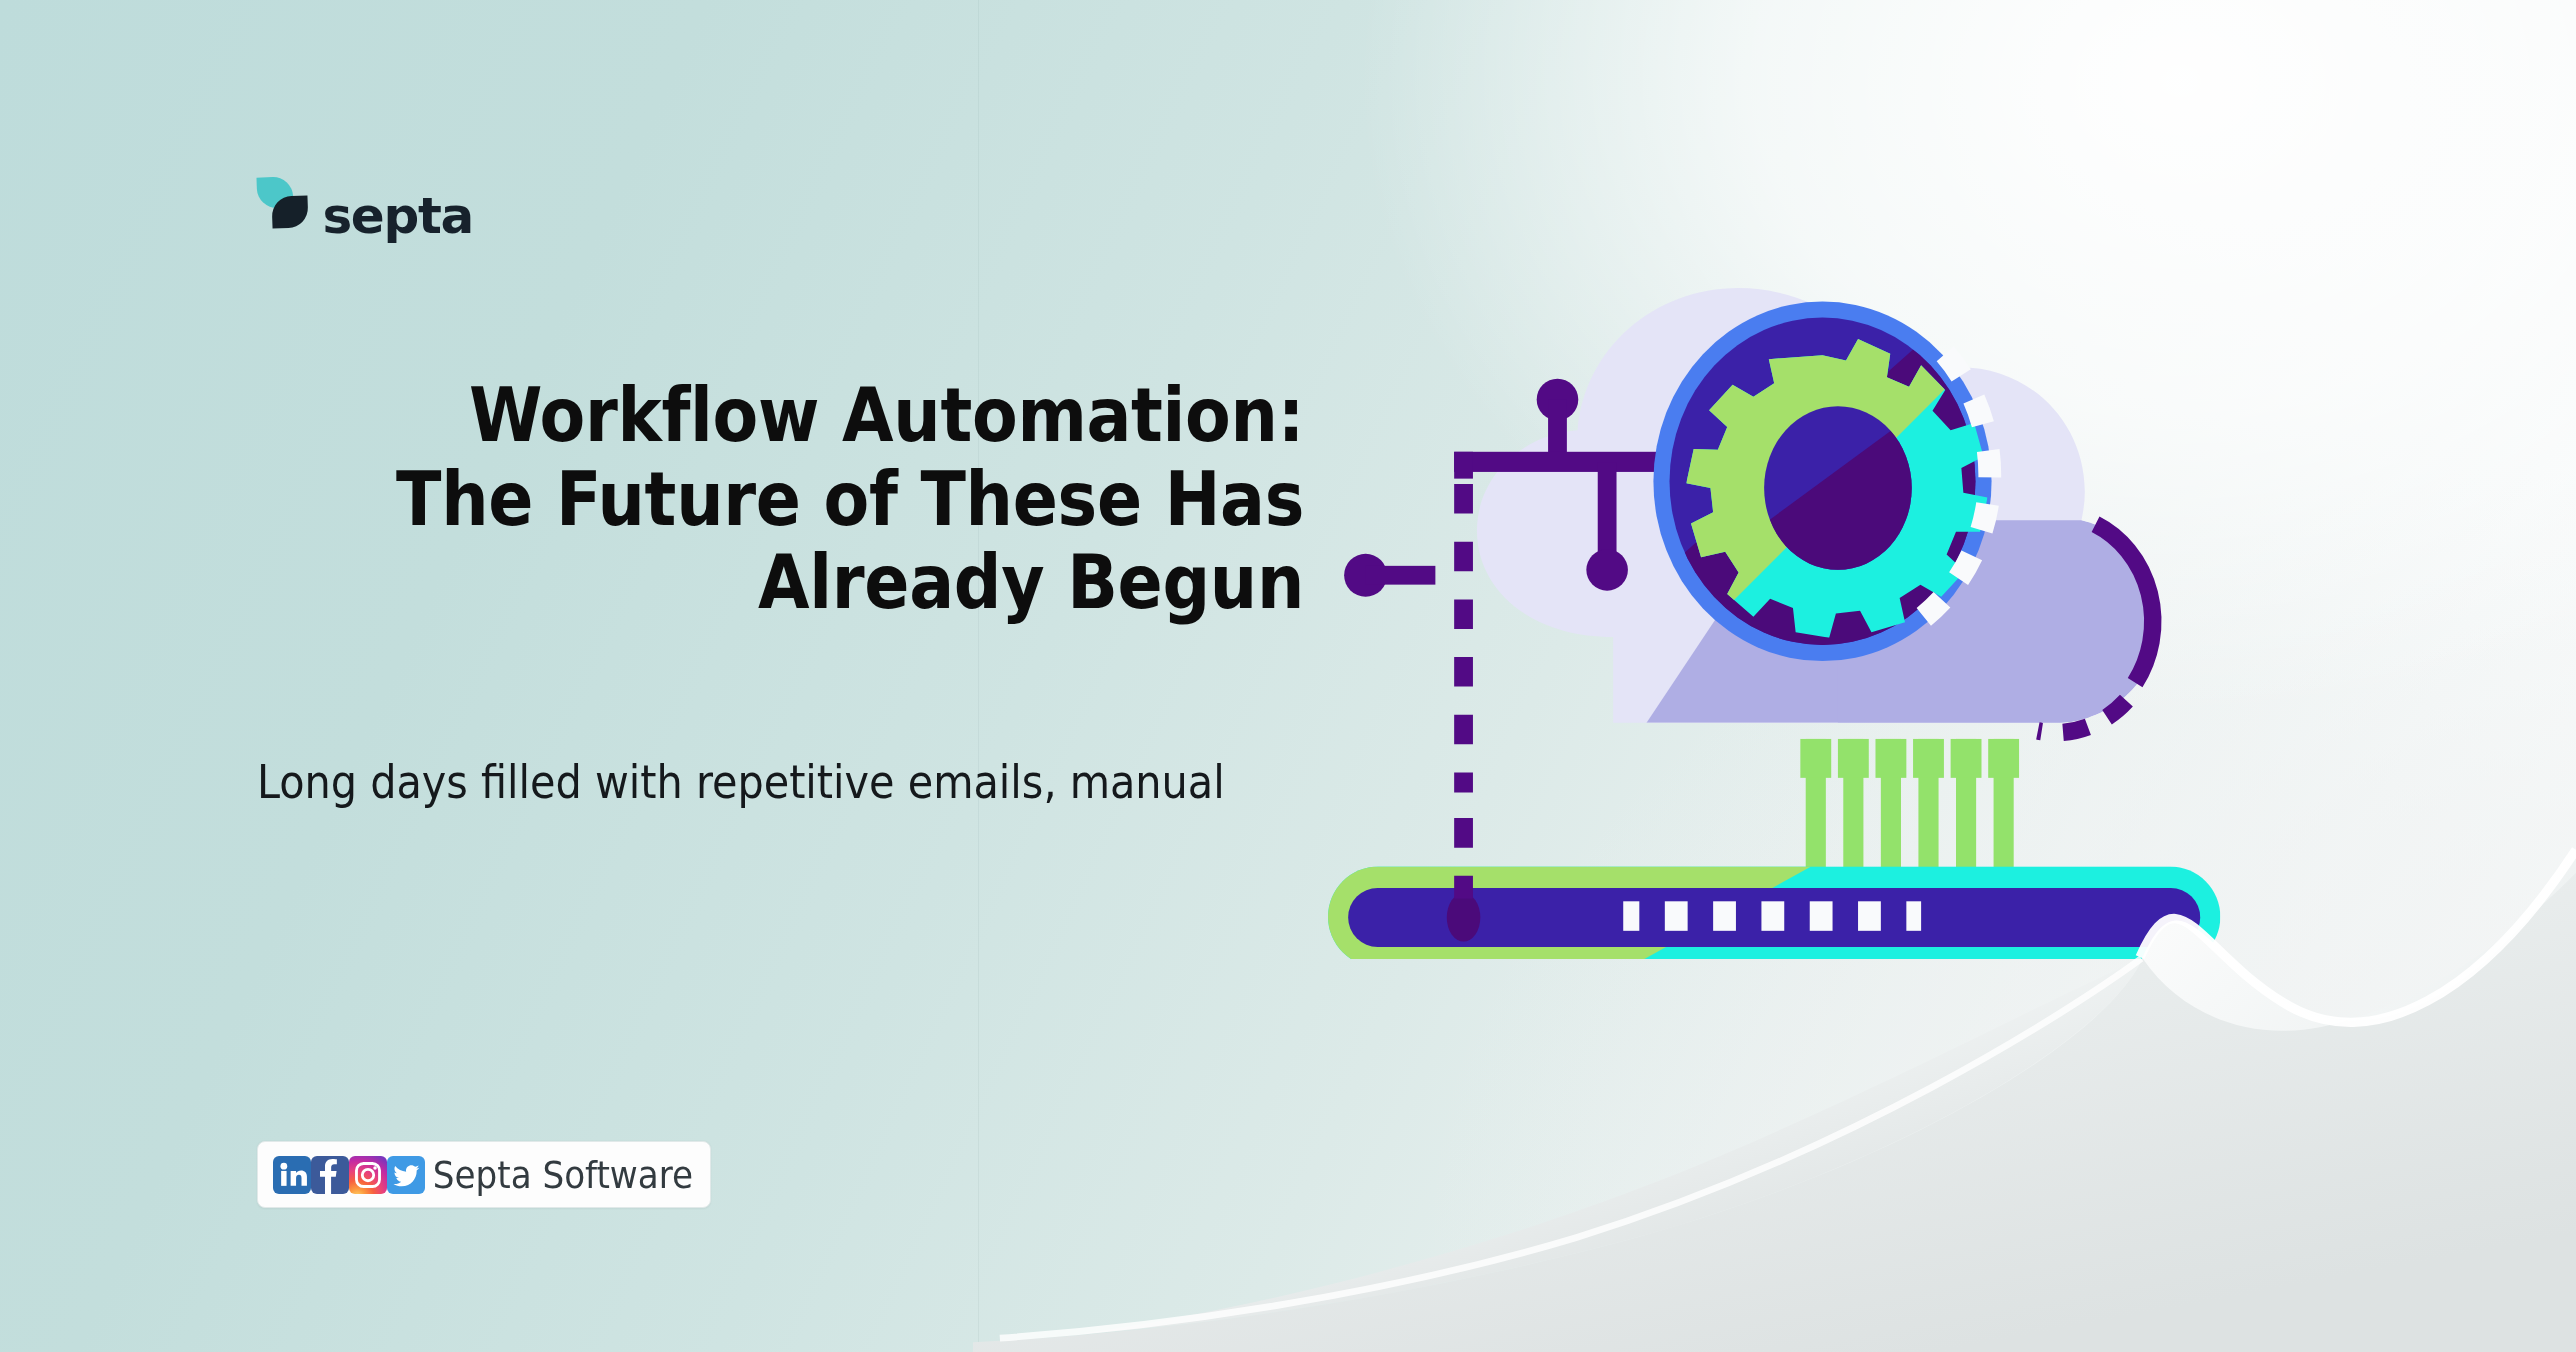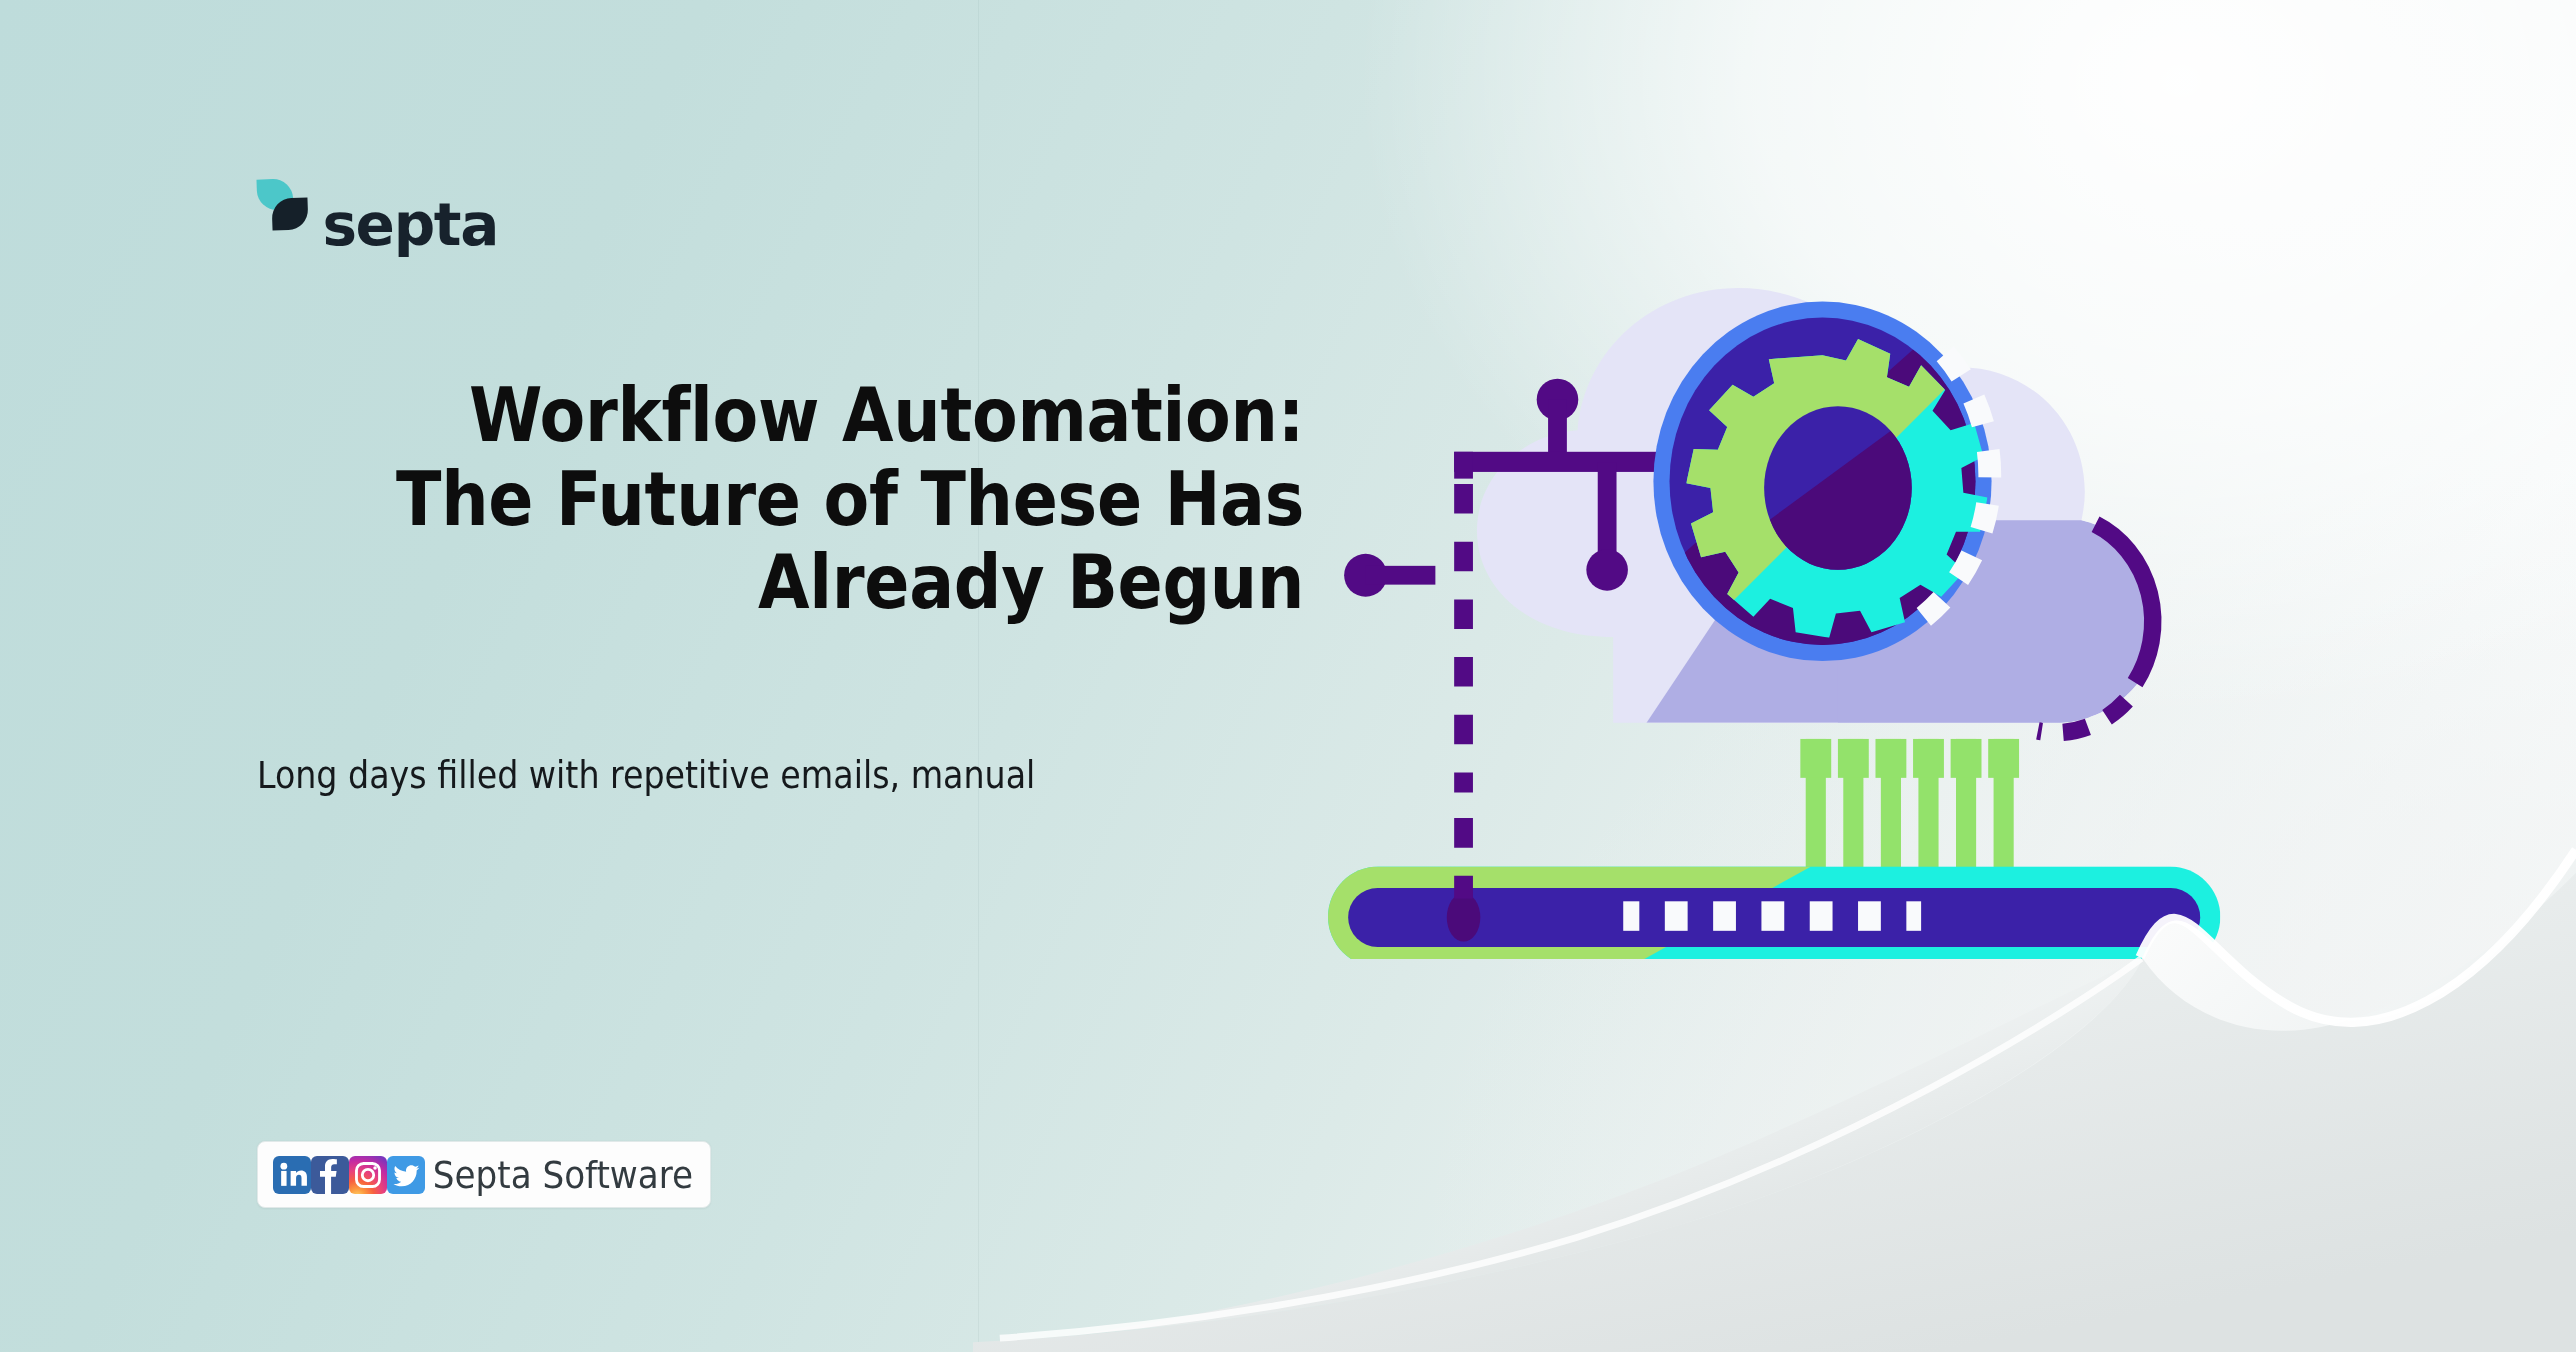--- a/index.html
+++ b/index.html
@@ -28,39 +28,39 @@
     transform:rotate(-2deg);
   }
   .leaf-bot{
     position:absolute;left:14.8px;top:20px;width:36px;height:32px;
     background:#152029;
     border-radius:20px 0 20px 0;
     transform:rotate(-2deg);
   }
   .logo-word{
     font-family:"DejaVu Sans", sans-serif;
-    font-size:58px;font-weight:700;color:#17222c;letter-spacing:-1.3px;
-    line-height:1;position:relative;top:20px;
+    font-size:50px;font-weight:700;color:#17222c;letter-spacing:-1.3px;
+    line-height:1;position:relative;top:13px;
   }
 
   
   .headline{
     position:absolute;left:257px;top:374px;width:1047px;
     font-family:"DejaVu Sans Condensed","Liberation Sans Narrow","Liberation Sans", sans-serif;
     font-weight:700;font-size:74px;line-height:1.13;color:#0d0d0d;
     letter-spacing:-0.3px;
     text-align:right;
   }
   .headline .hl{display:block;white-space:nowrap;}
 
   
   .body-copy{
     position:absolute;left:257px;top:750px;width:1100px;
     font-family:"DejaVu Sans Condensed","Liberation Sans Narrow","Liberation Sans", sans-serif;
-    font-weight:400;font-size:37px;line-height:1.42;color:#15191c;
+    font-weight:400;font-size:46px;line-height:1.42;color:#15191c;
   }
   .body-copy .bl{display:block;white-space:nowrap;}
 
   
   .social-badge{
     position:absolute;left:257px;top:1141px;
     height:67px;box-sizing:border-box;
     background:#fdfdfd;border:1.3px solid #e1e9e9;border-radius:8px;
     display:flex;align-items:center;gap:0;padding:0 17.4px 0 14.8px;
     box-shadow:0 0.7px 2px rgba(0,0,0,0.05);

